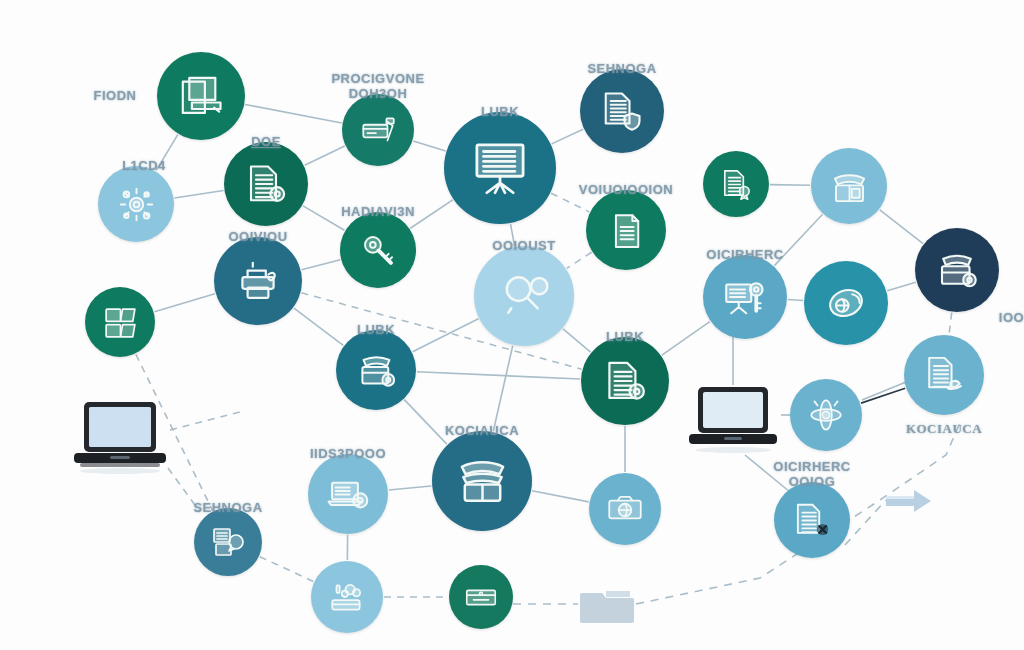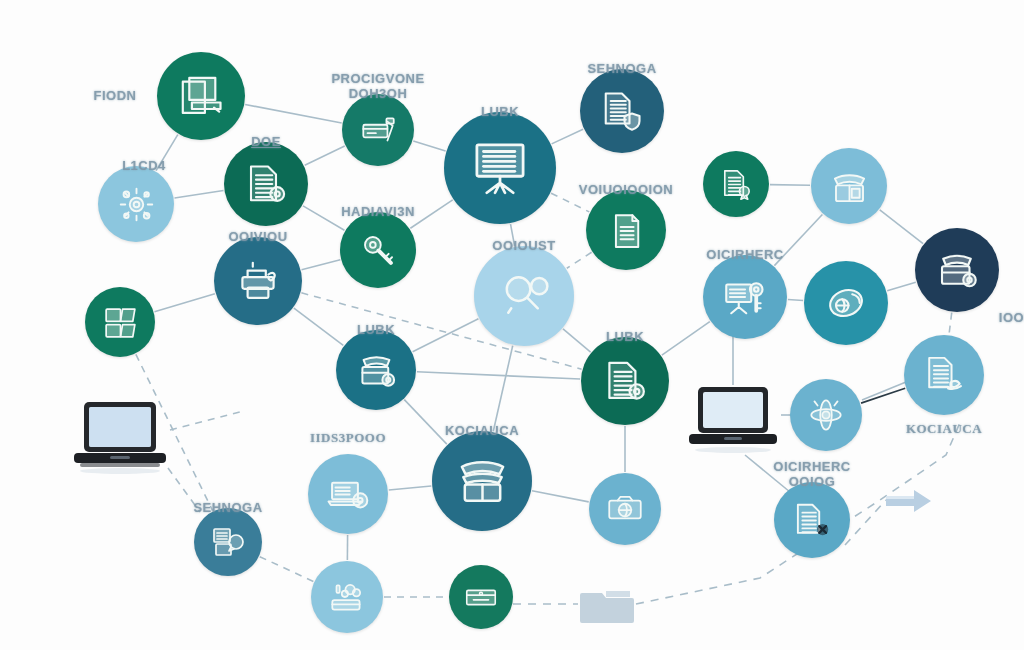--- a/index.html
+++ b/index.html
@@ -405,21 +405,21 @@
       <div class="lbl" style="left: 622px; top: 61px;">SEHNOGA</div>
       <div class="lbl" style="left: 626px; top: 182px;">VOIUOIOOION</div>
       <div class="lbl" style="left: 378px; top: 204px;">HADIAVI3N</div>
       <div class="lbl" style="left: 258px; top: 229px;">OOIVIOU</div>
       <div class="lbl" style="left: 376px; top: 322px;">LUBK</div>
       <div class="lbl" style="left: 524px; top: 238px;">OOIOUST</div>
       <div class="lbl" style="left: 625px; top: 329px;">LUBK</div>
       <div class="lbl" style="left: 745px; top: 247px;">OICIRHERC</div>
       <div class="lbl" style="left: 1039px; top: 310px;">IOOURIMOE</div>
       <div class="lbl" style="left: 944px; top: 421px; font-family: Liberation Serif, serif;">KOCIAUCA</div>
-      <div class="lbl" style="left: 348px; top: 430px; font-family: Liberation Serif, serif;">IIDS3POOO</div>
+      <div class="lbl" style="left: 348px; top: 446px;">IIDS3POOO</div>
       <div class="lbl" style="left: 482px; top: 423px;">KOCIAUCA</div>
       <div class="lbl" style="left: 228px; top: 500px;">SEHNOGA</div>
       <div class="lbl" style="left: 812px; top: 459px;">
         <div>OICIRHERC</div>
         <div>OOIOG</div>
       </div>
     </div>
 
   <div class="device" style="left:70px;top:400px;">
     <svg width="100" height="78" viewBox="0 0 100 78">

